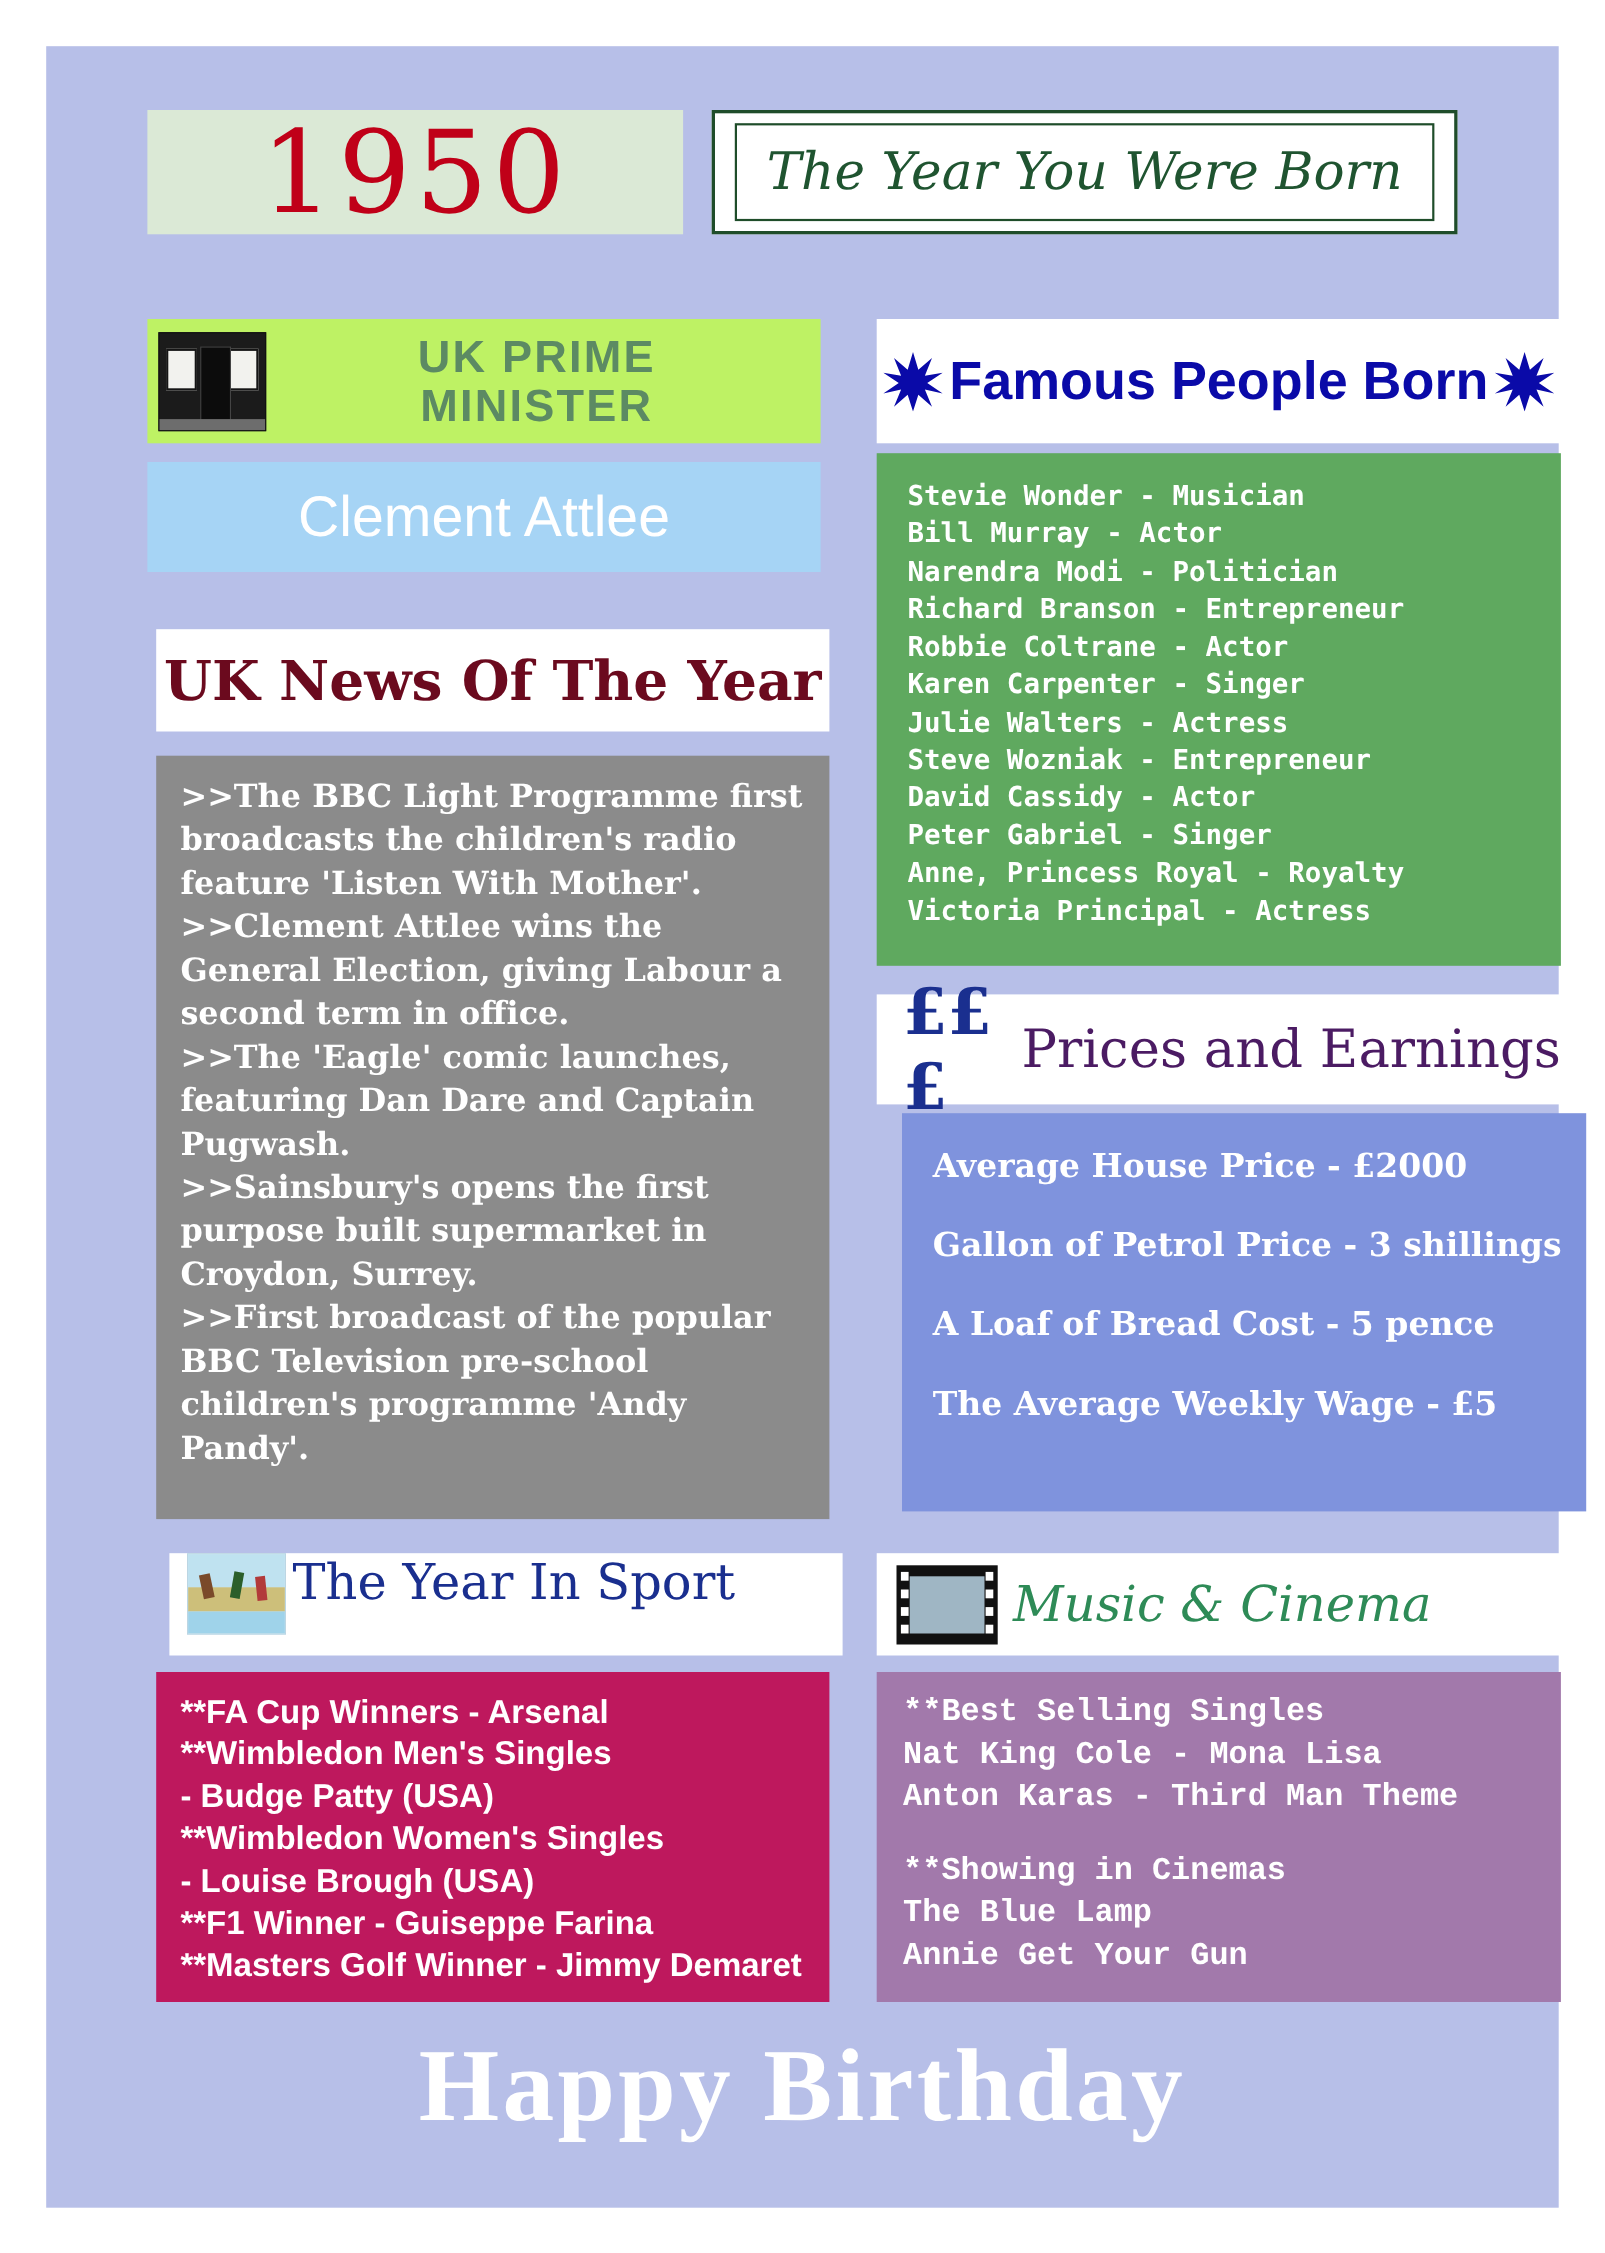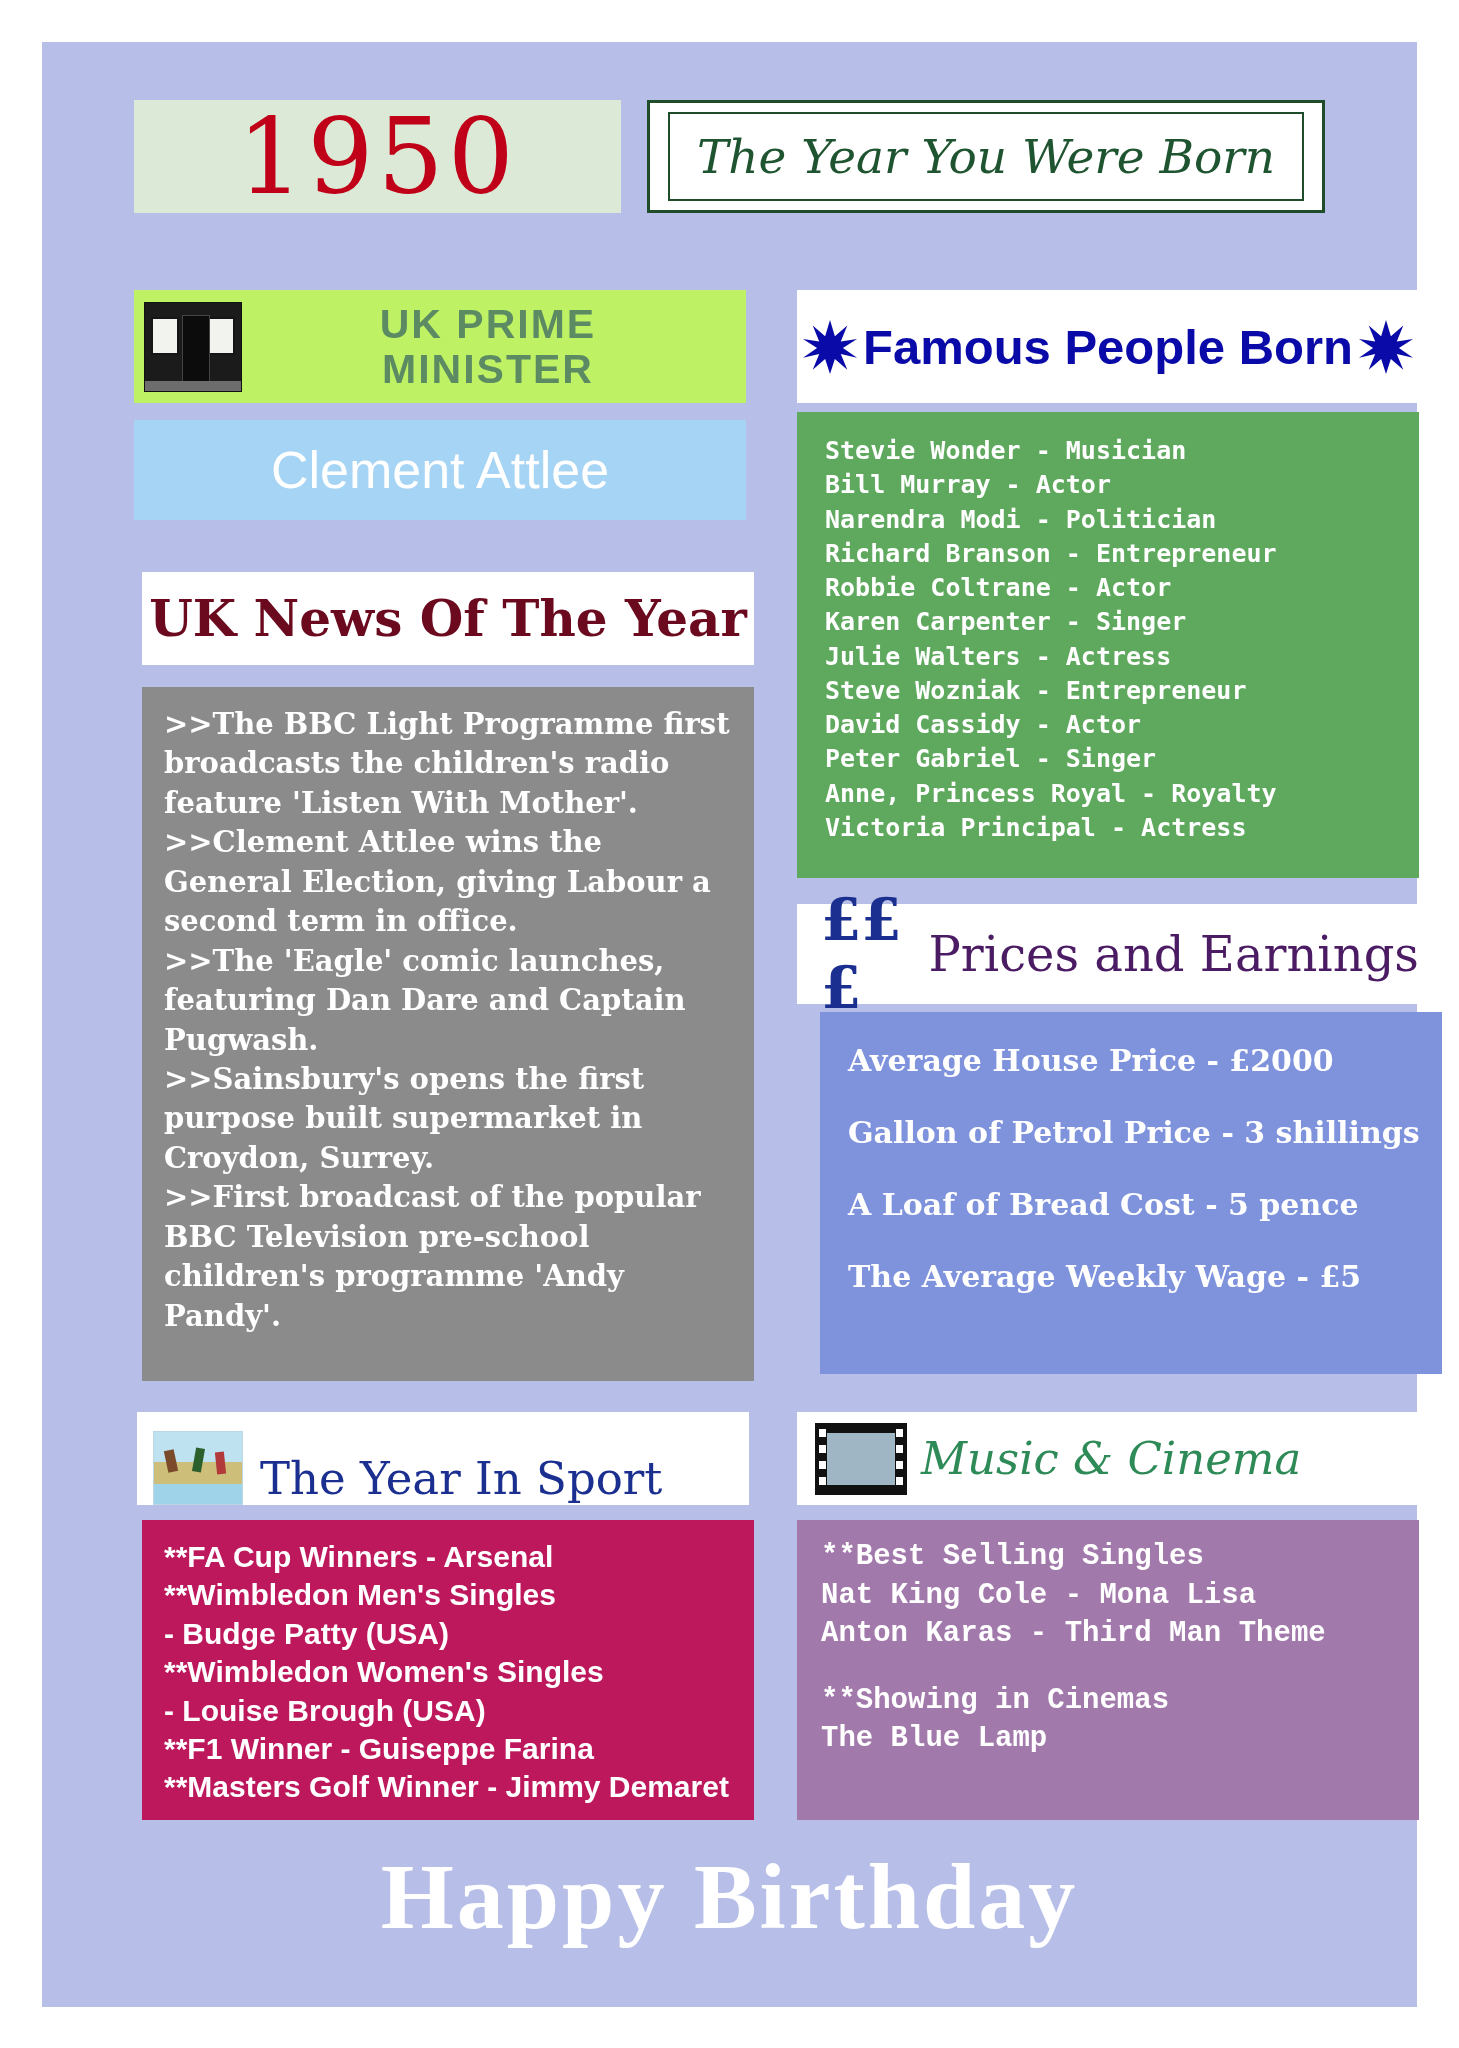--- a/index.html
+++ b/index.html
@@ -286,28 +286,28 @@
     font-size: 30px;
     line-height: 1.0;
     color: #ffffff;
     margin-bottom: 42px;
     white-space: nowrap;
   }
 
   
   .sport-head {
     position: absolute;
-    left: 95px;
+    left: 112px;
     top: 1370px;
     width: 612px;
     height: 93px;
     background: #ffffff;
     display: flex;
-    align-items: flex-end;
-    gap: 17px;
+    align-items: flex-start;
+    gap: 6px;
     padding-left: 16px;
     box-sizing: border-box;
   }
   .sport-thumb {
     width: 88px;
     height: 72px;
     flex: 0 0 auto;
     background: #cfe7f2;
     position: relative;
     overflow: hidden;
@@ -533,20 +533,21 @@
       </div>
       <span class="music-head-text">Music &amp; Cinema</span>
     </div>
     <div class="music-body">
       <div>**Best Selling Singles</div>
       <div>Nat King Cole - Mona Lisa</div>
       <div>Anton Karas - Third Man Theme</div>
       <div class="spacer"></div>
       <div>**Showing in Cinemas</div>
       <div>The Blue Lamp</div>
+      <div>Annie Get Your Gun</div>
     </div>
 
     <div class="footer">
       <span class="footer-text">Happy Birthday</span>
     </div>
 
   </div>
 </div>
 
 </body></html>

